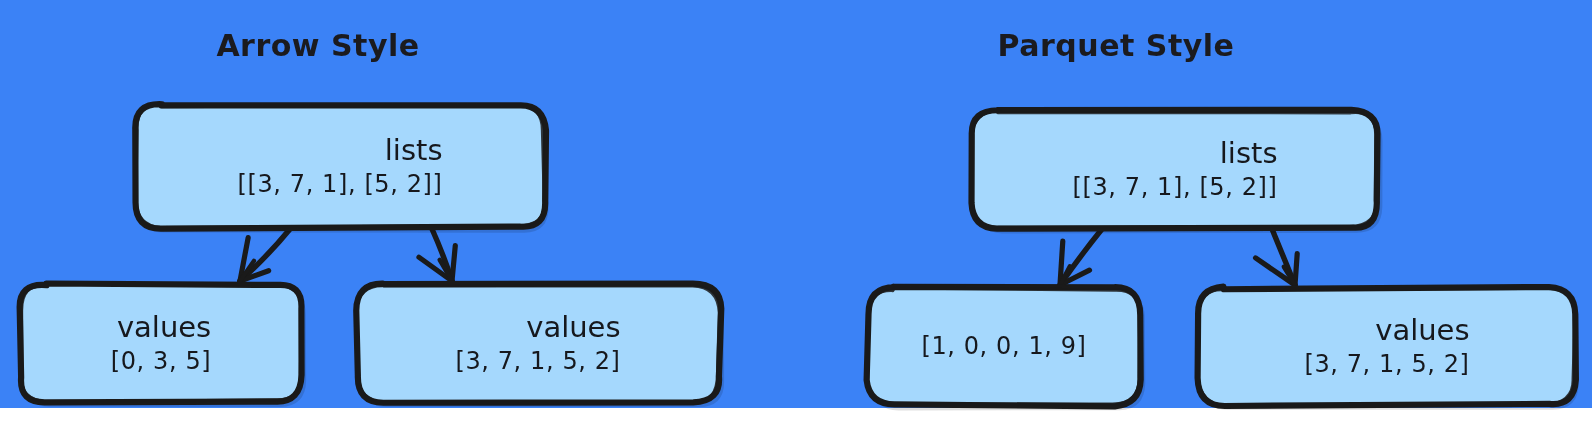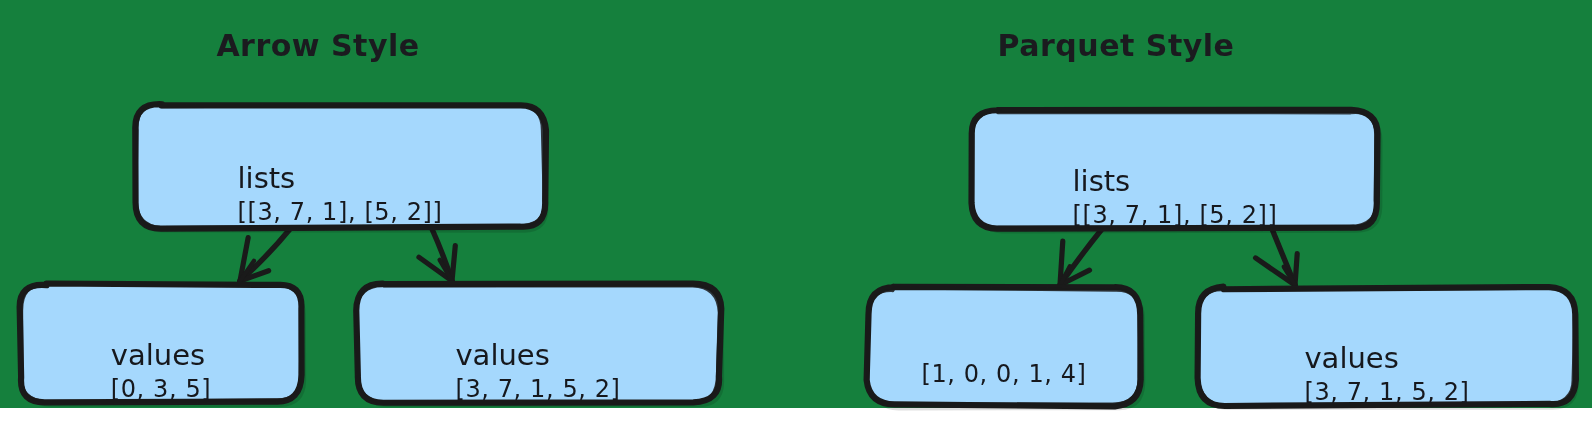--- a/index.html
+++ b/index.html
@@ -11,21 +11,21 @@
   body {
     width: 1592px;
     height: 432px;
     overflow: hidden;
     font-family: "DejaVu Sans", sans-serif;
   }
   #canvas {
     position: relative;
     width: 1592px;
     height: 408px;
-    background: #15803d;
+    background: #3b82f6;
   }
   svg.layer {
     position: absolute;
     left: 0;
     top: 0;
     width: 1592px;
     height: 432px;
   }
   .panel-title {
     position: absolute;
@@ -33,28 +33,27 @@
     font-family: "DejaVu Sans", sans-serif;
     font-size: 30px;
     font-weight: 600;
     letter-spacing: 0.5px;
     color: #1b1b1f;
     white-space: nowrap;
     transform: translateX(-50%);
   }
   .node-label {
     position: absolute;
-    text-align: left;
+    text-align: right;
     font-family: "DejaVu Sans", sans-serif;
     color: #16181d;
     white-space: nowrap;
     transform: translate(-50%, -50%);
     pointer-events: none;
     line-height: 1.28;
-    margin-top: 28px;
   }
   .node-label .name {
     display: block;
     font-size: 29px;
     font-weight: 500;
   }
   .node-label .arr {
     display: block;
     font-size: 24px;
     font-weight: 400;
@@ -130,21 +129,21 @@
   <div class="node-label" style="left:538px; top:343px;">
     <span class="name">values</span>
     <span class="arr">[3, 7, 1, 5, 2]</span>
   </div>
 
   <div class="node-label" style="left:1175px; top:169px;">
     <span class="name">lists</span>
     <span class="arr">[[3, 7, 1], [5, 2]]</span>
   </div>
   <div class="node-label" style="left:1004px; top:346px;">
-    <span class="arr">[1, 0, 0, 1, 4]</span>
+    <span class="arr">[1, 0, 0, 1, 9]</span>
   </div>
   <div class="node-label" style="left:1387px; top:346px;">
     <span class="name">values</span>
     <span class="arr">[3, 7, 1, 5, 2]</span>
   </div>
 
   <div class="hit" style="left:135px;  top:104px; width:410px; height:124px;"></div>
   <div class="hit" style="left:20px;   top:284px; width:282px; height:118px;"></div>
   <div class="hit" style="left:357px;  top:284px; width:363px; height:118px;"></div>
   <div class="hit" style="left:972px;  top:110px; width:406px; height:118px;"></div>

